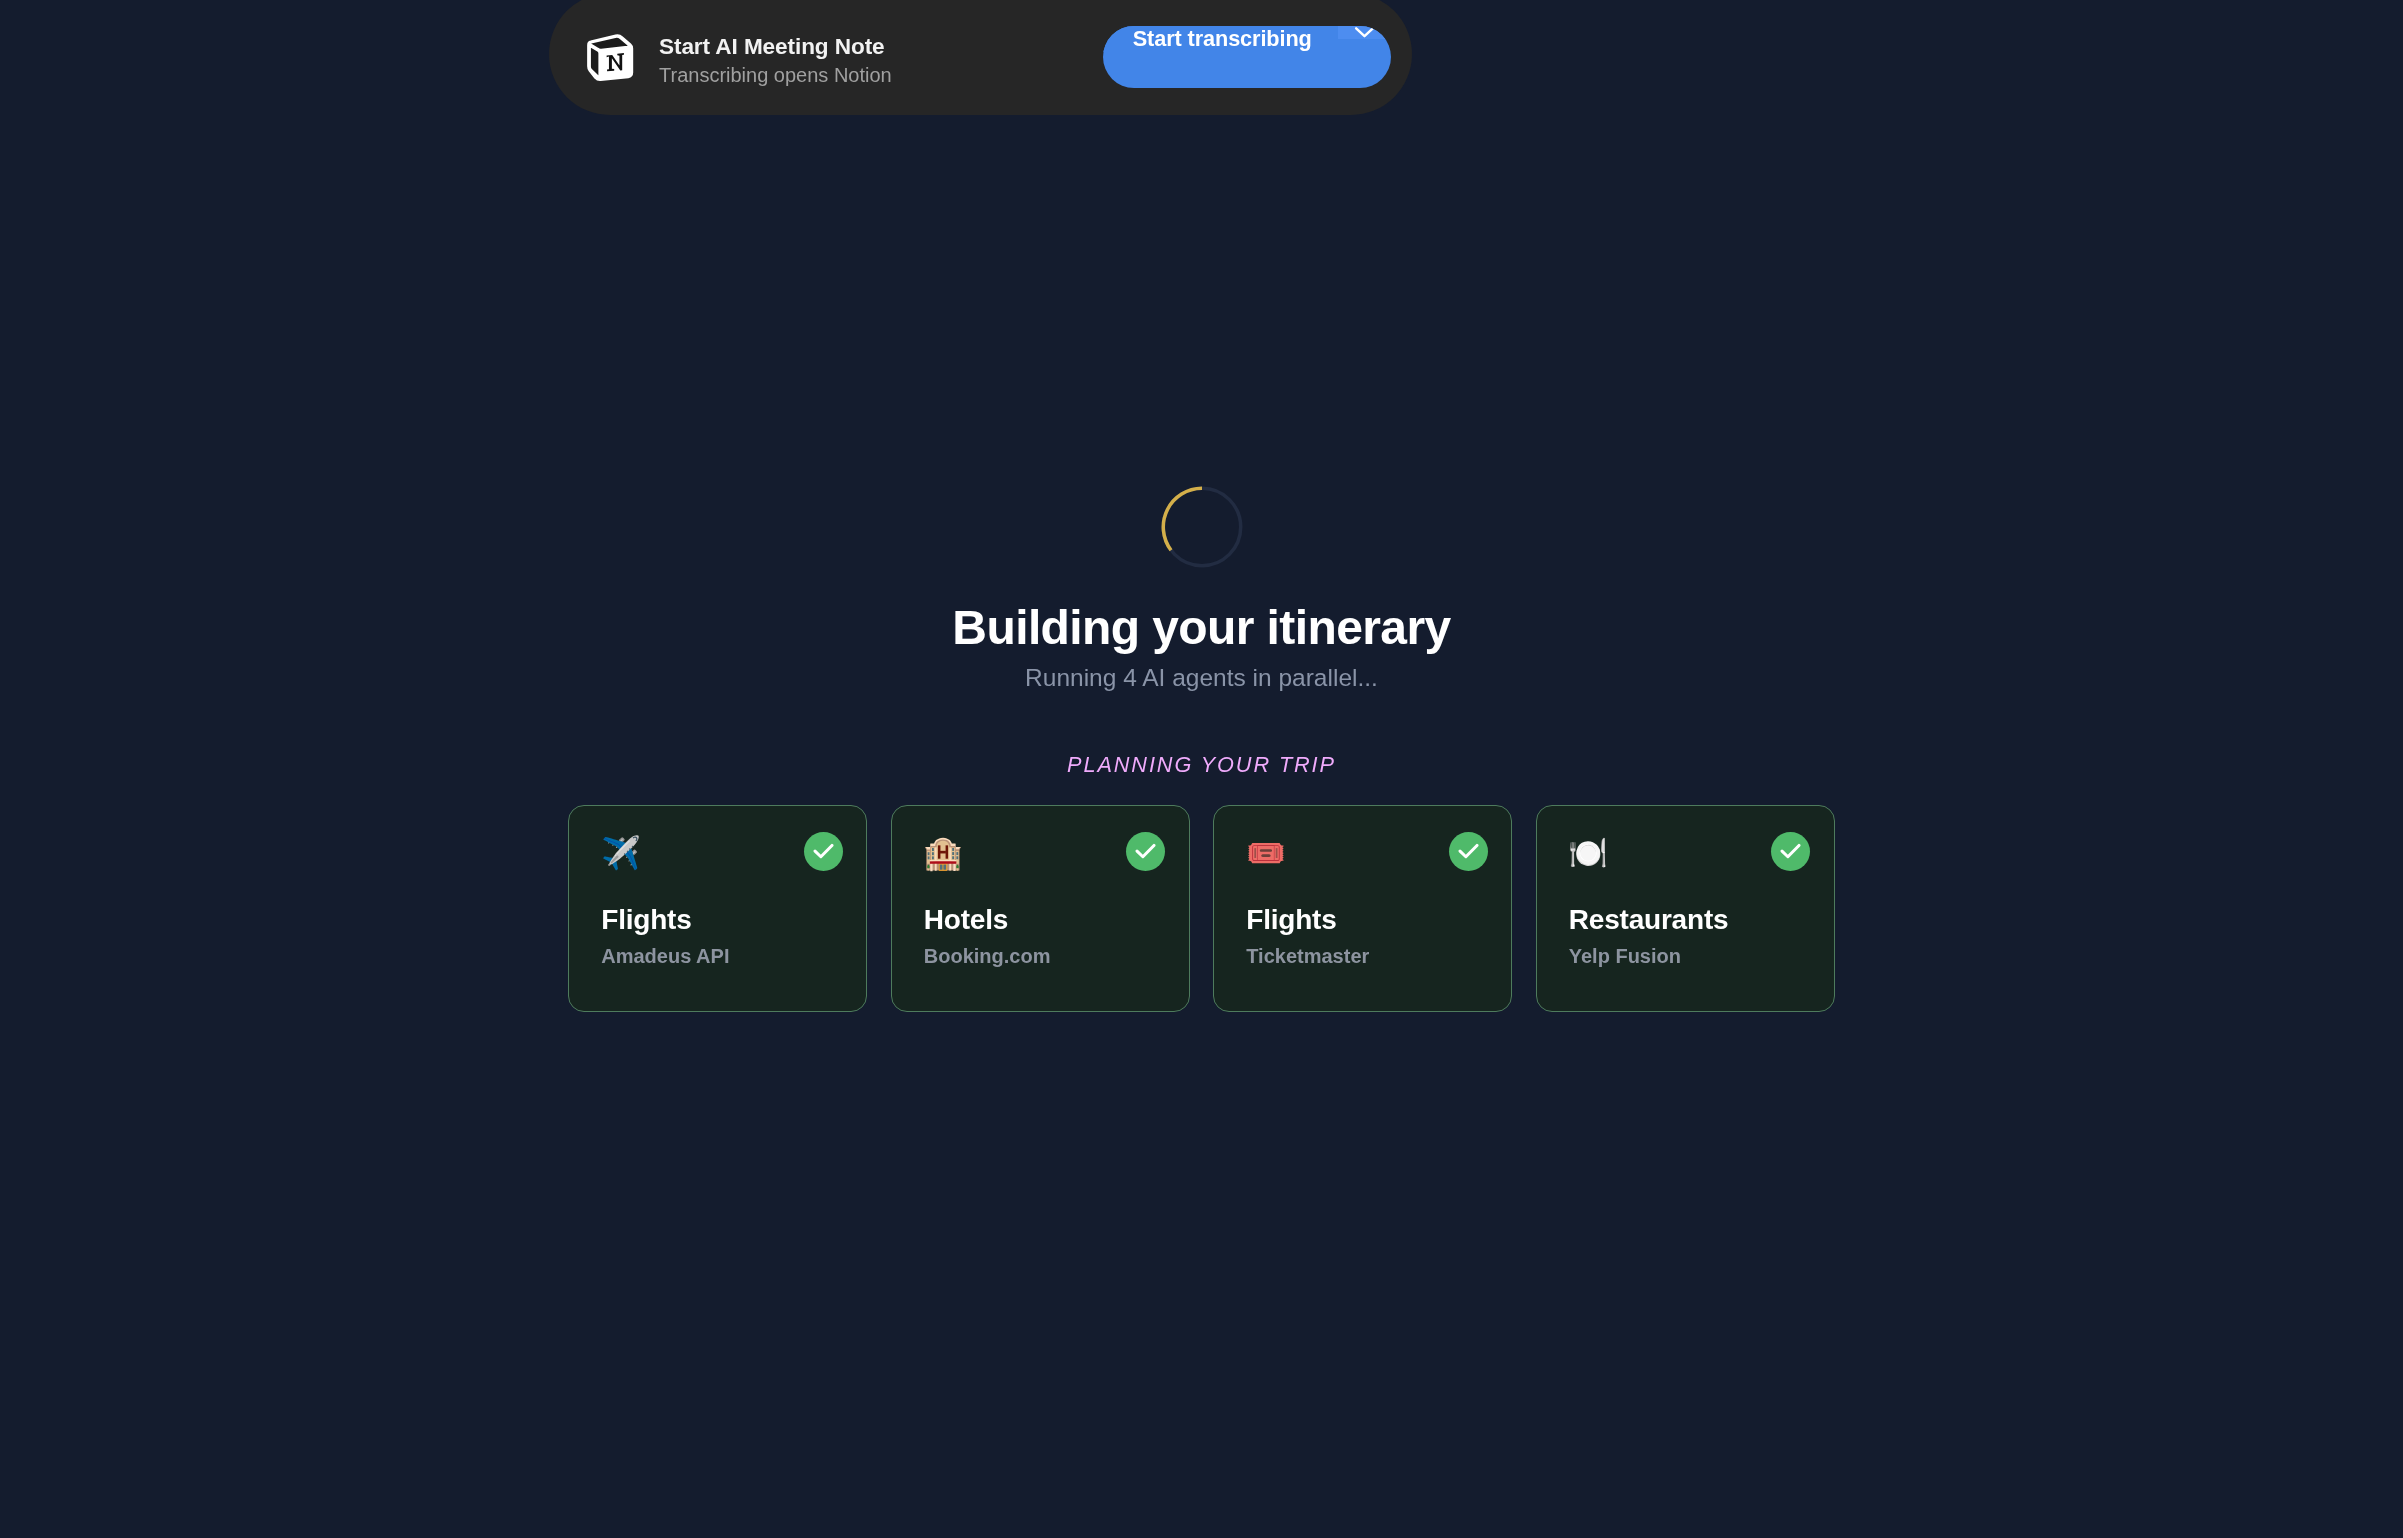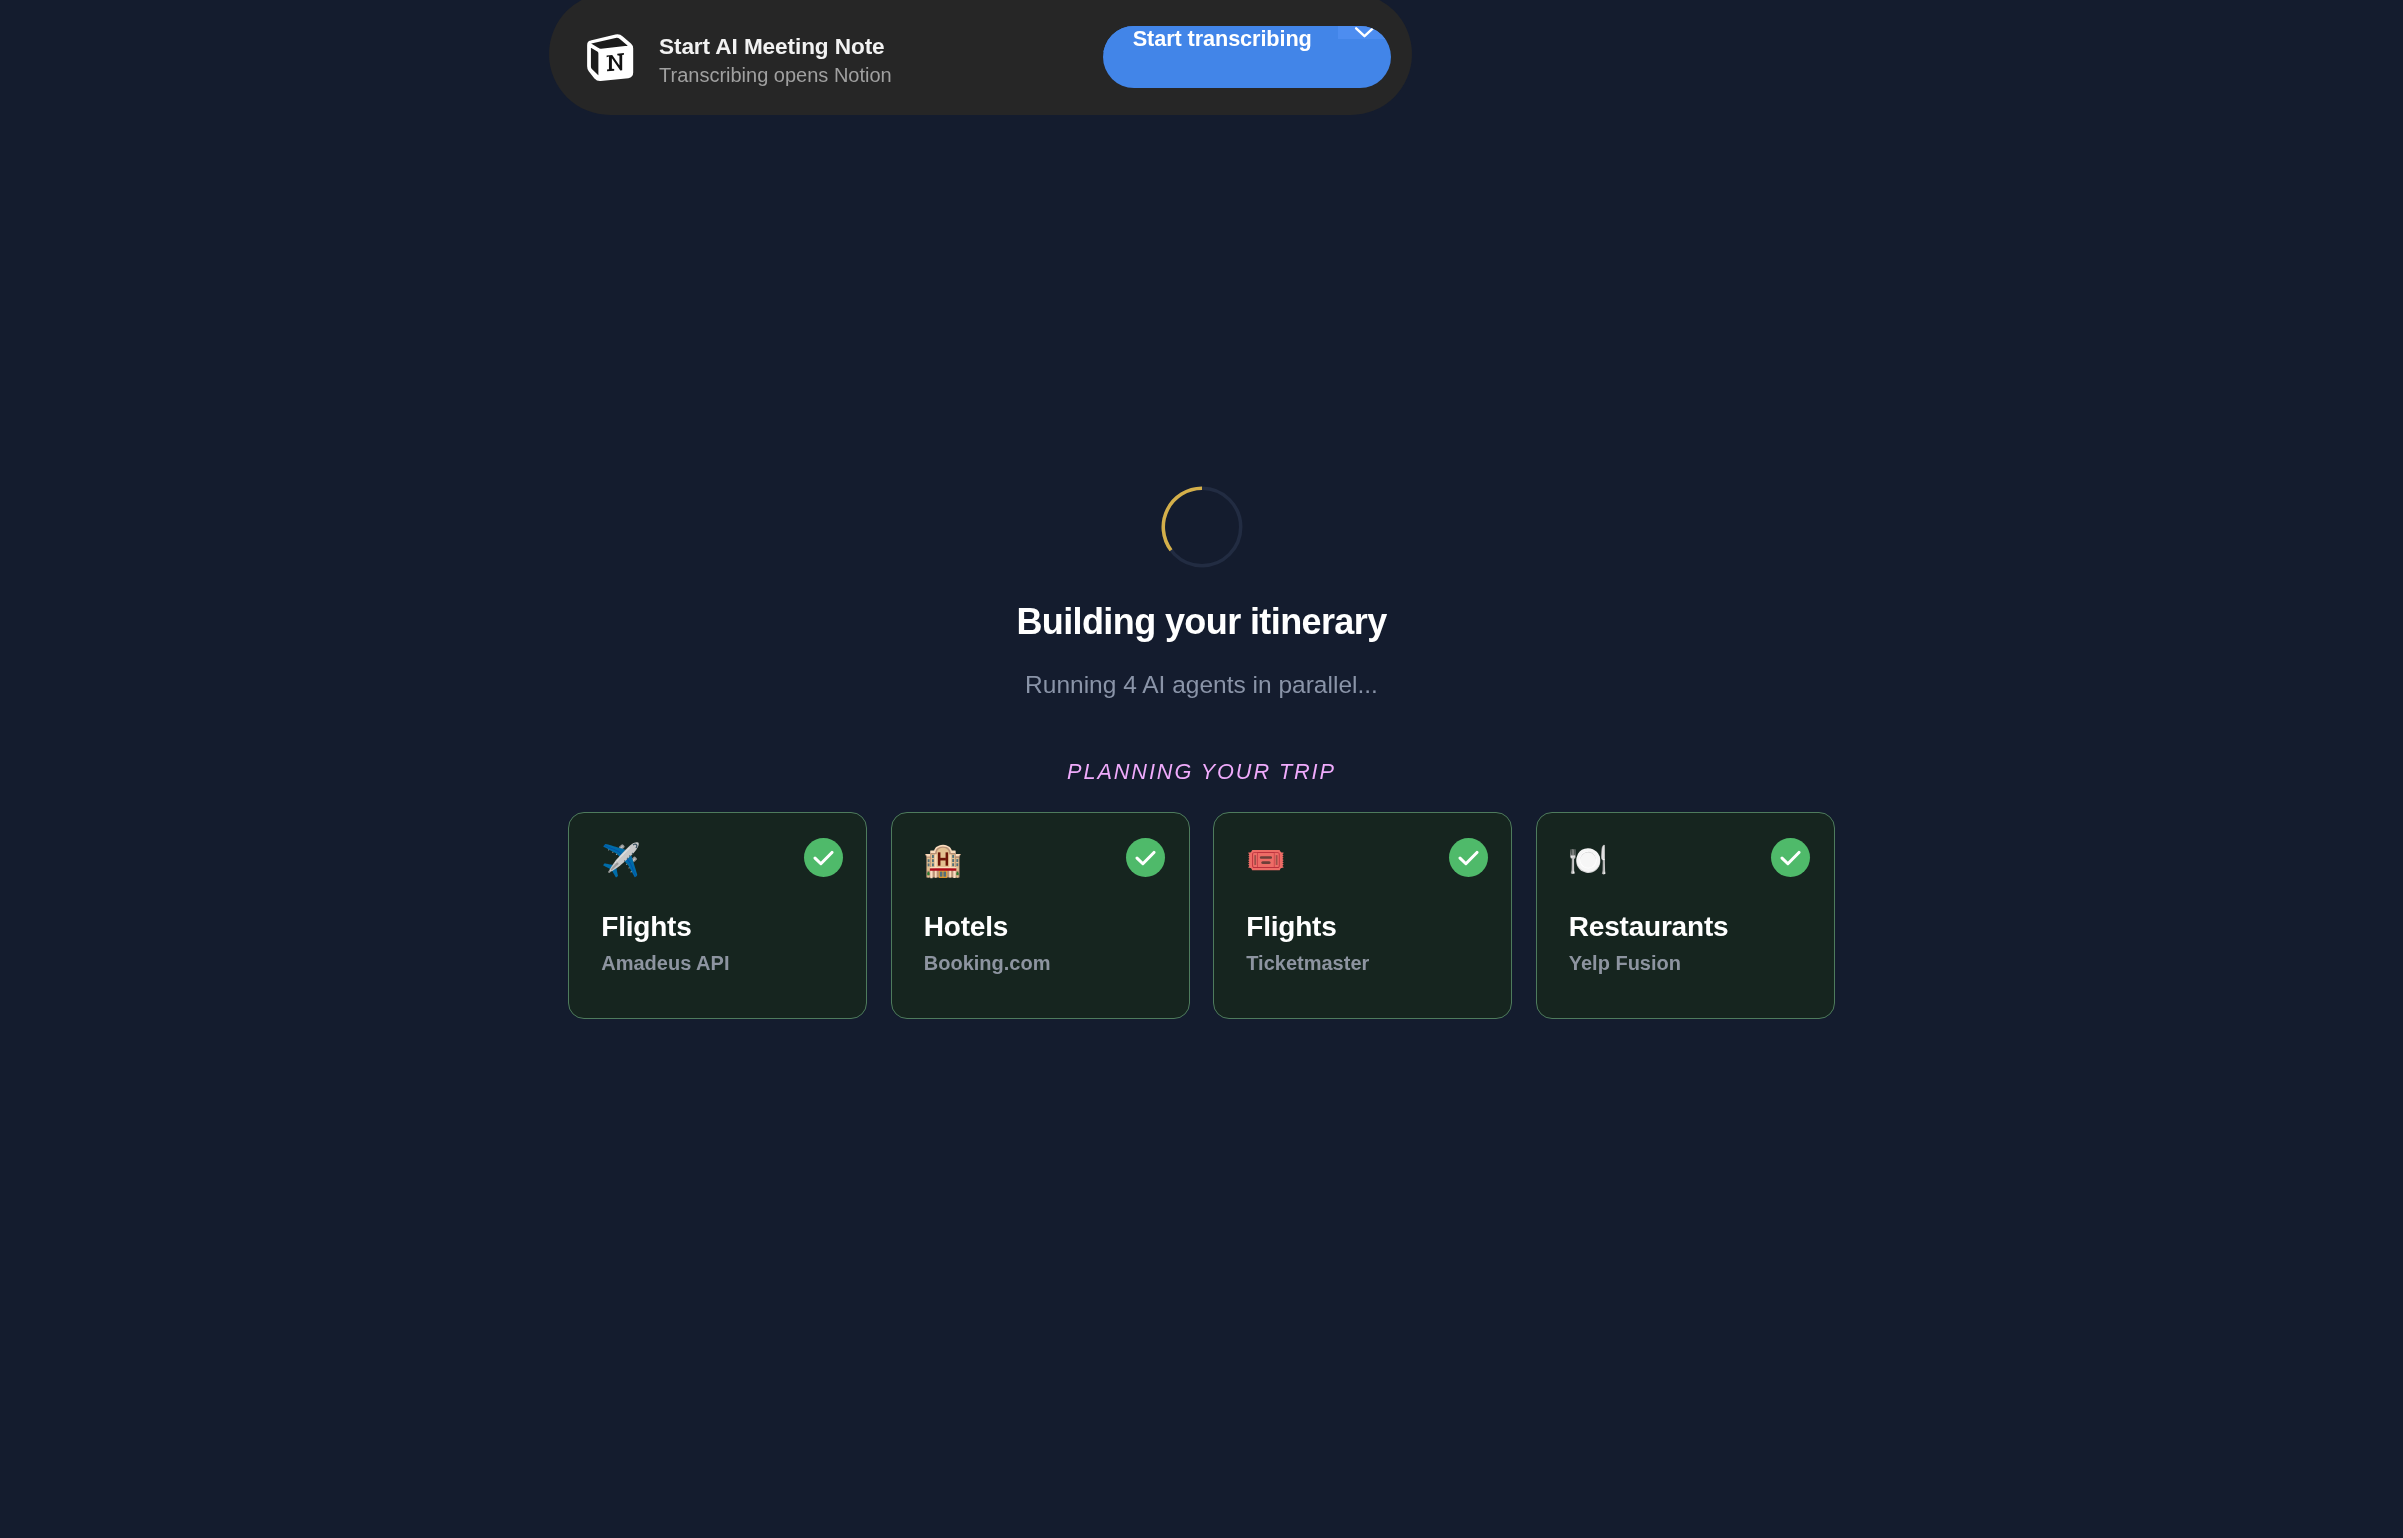--- a/index.html
+++ b/index.html
@@ -123,28 +123,28 @@
   .spinner {
     width: 88px;
     height: 88px;
     position: relative;
   }
   .spinner svg { display: block; width: 88px; height: 88px; }
 
   .stage-title {
     margin-top: 31px;
     color: #ffffff;
-    font-size: 36px;
+    font-size: 48px;
     font-weight: bold;
     letter-spacing: -0.6px;
     line-height: 1.1;
   }
 
   .stage-sub {
-    margin-top: 28px;
+    margin-top: 8px;
     color: #8a94a8;
     font-size: 24.5px;
     font-weight: normal;
     line-height: 1.2;
   }
 
   .section-label {
     margin-top: 60px;
     color: #f0abfc;
     font-size: 21.7px;

